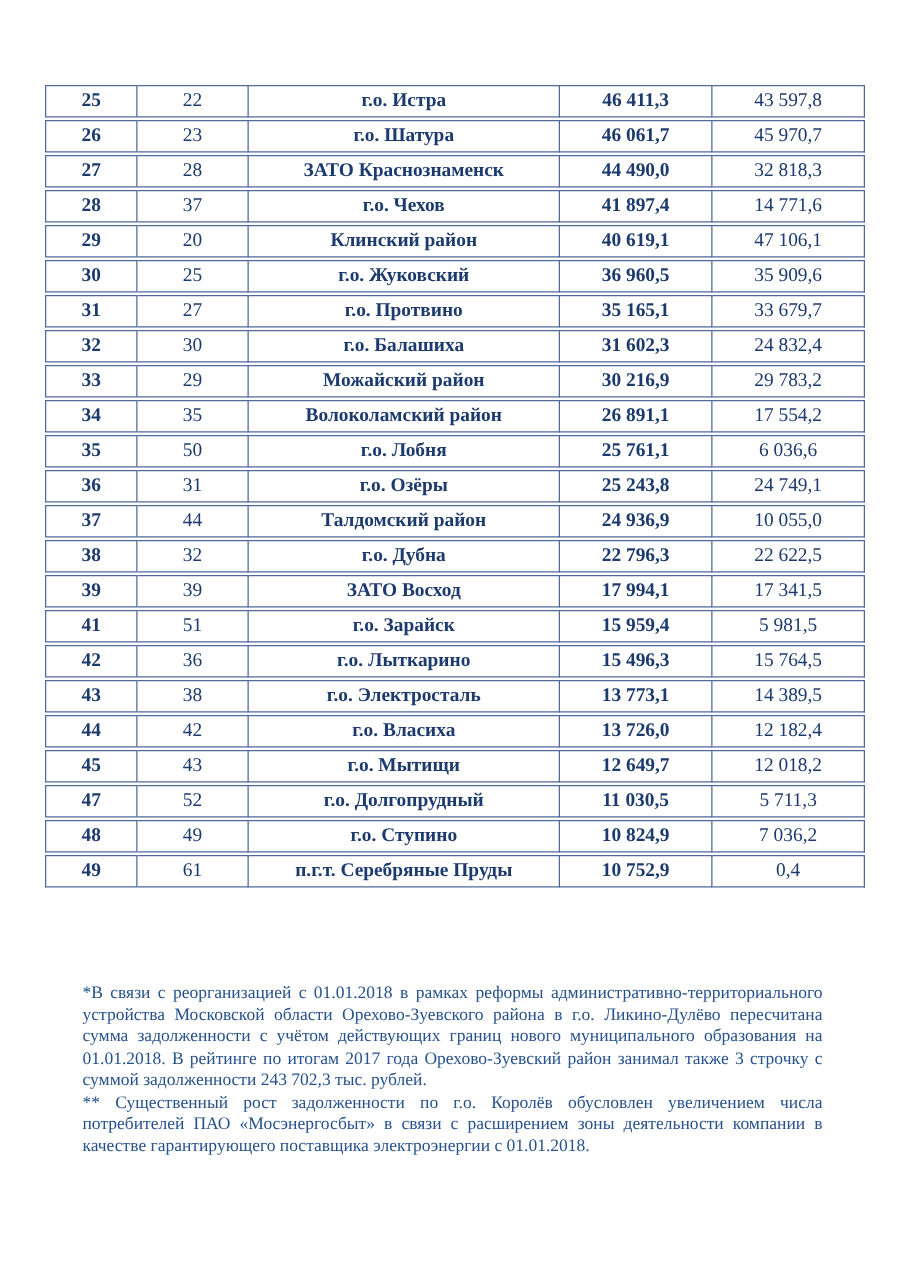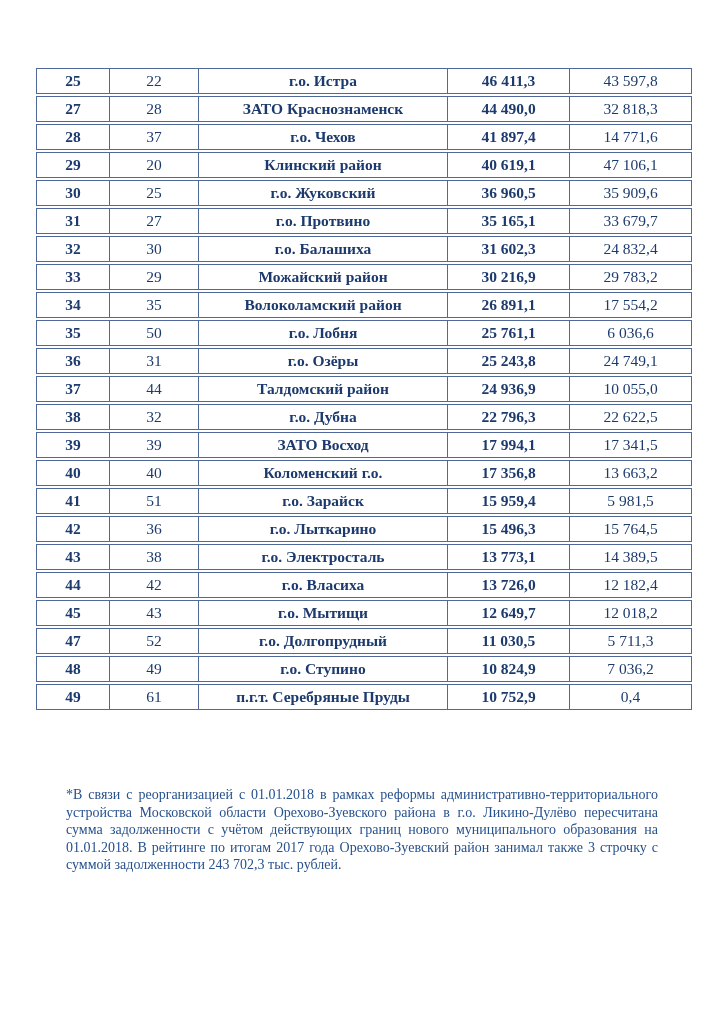--- a/index.html
+++ b/index.html
@@ -67,20 +67,27 @@
     </colgroup>
     <tbody>
         <tr>
           <td class="c1">25</td>
           <td class="c2">22</td>
           <td class="c3">г.о. Истра</td>
           <td class="c4">46 411,3</td>
           <td class="c5">43 597,8</td>
         </tr>
         <tr>
+          <td class="c1">26</td>
+          <td class="c2">23</td>
+          <td class="c3">г.о. Шатура</td>
+          <td class="c4">46 061,7</td>
+          <td class="c5">45 970,7</td>
+        </tr>
+        <tr>
           <td class="c1">27</td>
           <td class="c2">28</td>
           <td class="c3">ЗАТО Краснознаменск</td>
           <td class="c4">44 490,0</td>
           <td class="c5">32 818,3</td>
         </tr>
         <tr>
           <td class="c1">28</td>
           <td class="c2">37</td>
           <td class="c3">г.о. Чехов</td>
@@ -158,27 +165,20 @@
           <td class="c5">22 622,5</td>
         </tr>
         <tr>
           <td class="c1">39</td>
           <td class="c2">39</td>
           <td class="c3">ЗАТО Восход</td>
           <td class="c4">17 994,1</td>
           <td class="c5">17 341,5</td>
         </tr>
         <tr>
-          <td class="c1">40</td>
-          <td class="c2">40</td>
-          <td class="c3">Коломенский г.о.</td>
-          <td class="c4">17 356,8</td>
-          <td class="c5">13 663,2</td>
-        </tr>
-        <tr>
           <td class="c1">41</td>
           <td class="c2">51</td>
           <td class="c3">г.о. Зарайск</td>
           <td class="c4">15 959,4</td>
           <td class="c5">5 981,5</td>
         </tr>
         <tr>
           <td class="c1">42</td>
           <td class="c2">36</td>
           <td class="c3">г.о. Лыткарино</td>
@@ -225,15 +225,16 @@
           <td class="c2">61</td>
           <td class="c3">п.г.т. Серебряные Пруды</td>
           <td class="c4">10 752,9</td>
           <td class="c5">0,4</td>
         </tr>
       </tbody>
   </table>
 
   <div class="footnotes">
     <p>*В связи с реорганизацией с 01.01.2018 в рамках реформы административно-территориального устройства Московской области Орехово-Зуевского района в г.о. Ликино-Дулёво пересчитана сумма задолженности с учётом действующих границ нового муниципального образования на 01.01.2018. В рейтинге по итогам 2017 года Орехово-Зуевский район занимал также 3 строчку с суммой задолженности 243 702,3 тыс. рублей.</p>
+    <p>** Существенный рост задолженности по г.о. Королёв обусловлен увеличением числа потребителей ПАО «Мосэнергосбыт» в связи с расширением зоны деятельности компании в качестве гарантирующего поставщика электроэнергии с 01.01.2018.</p>
   </div>
 
 </div>
 
 </body></html>

